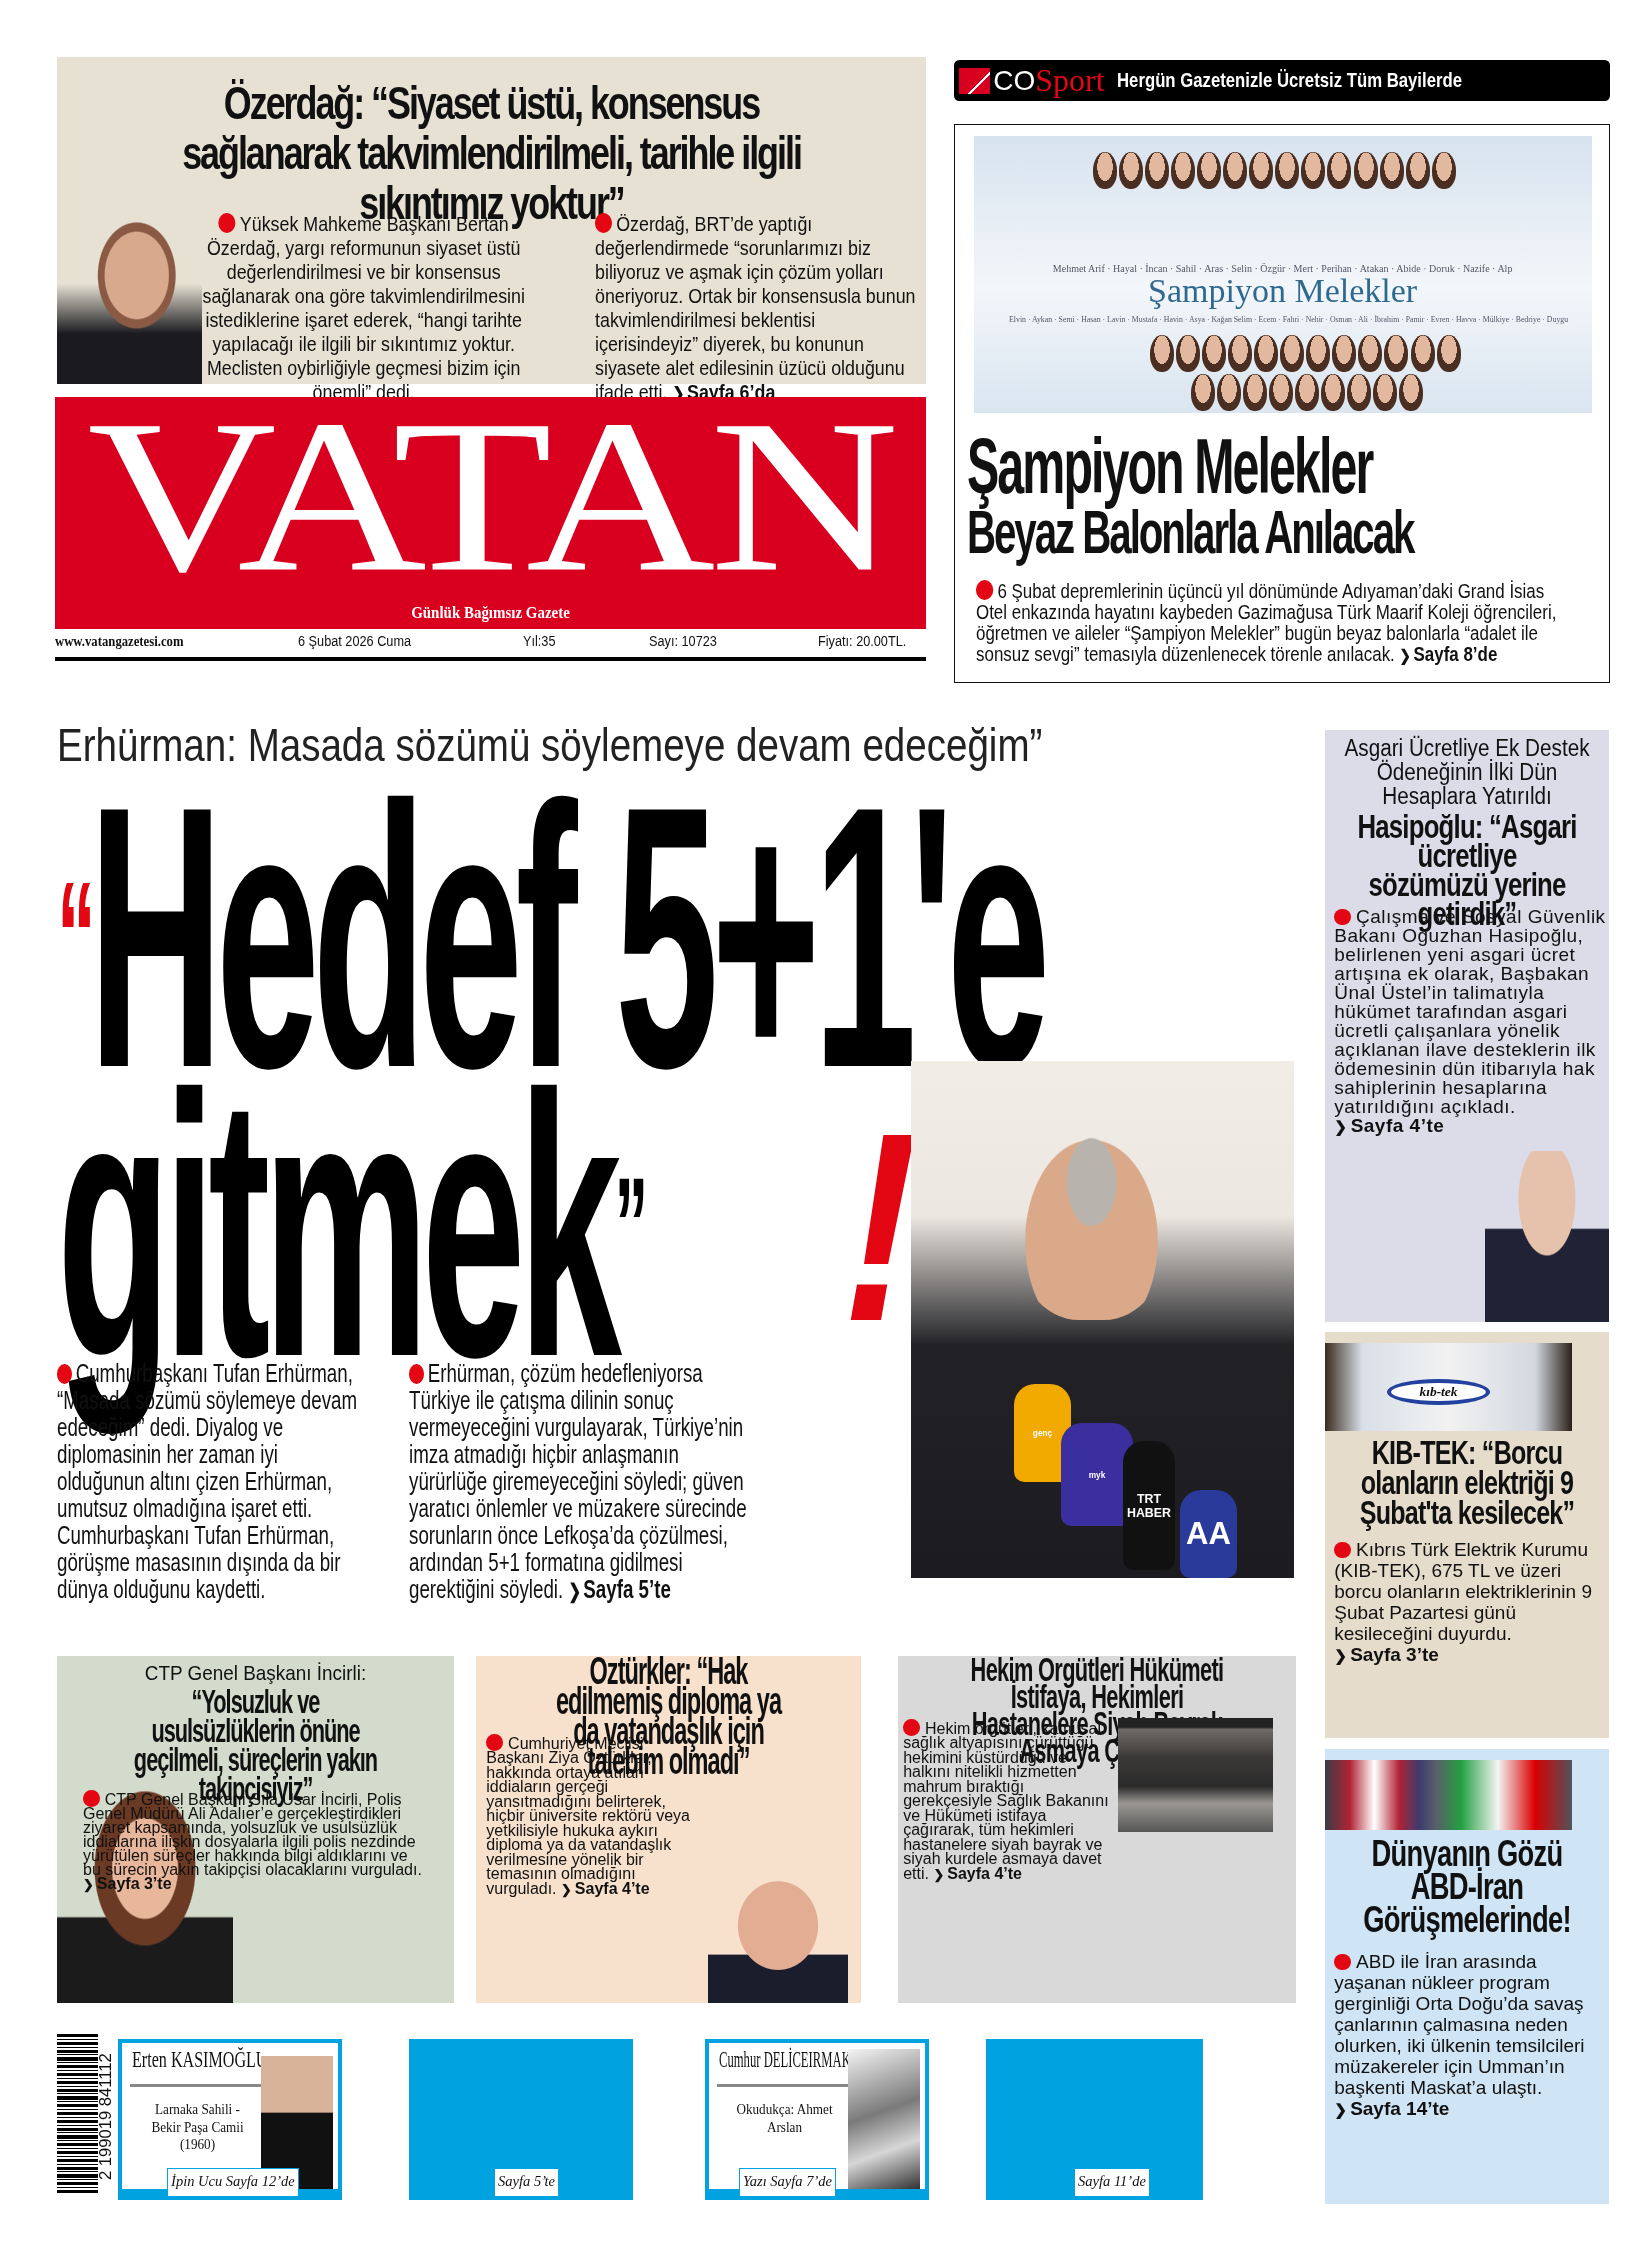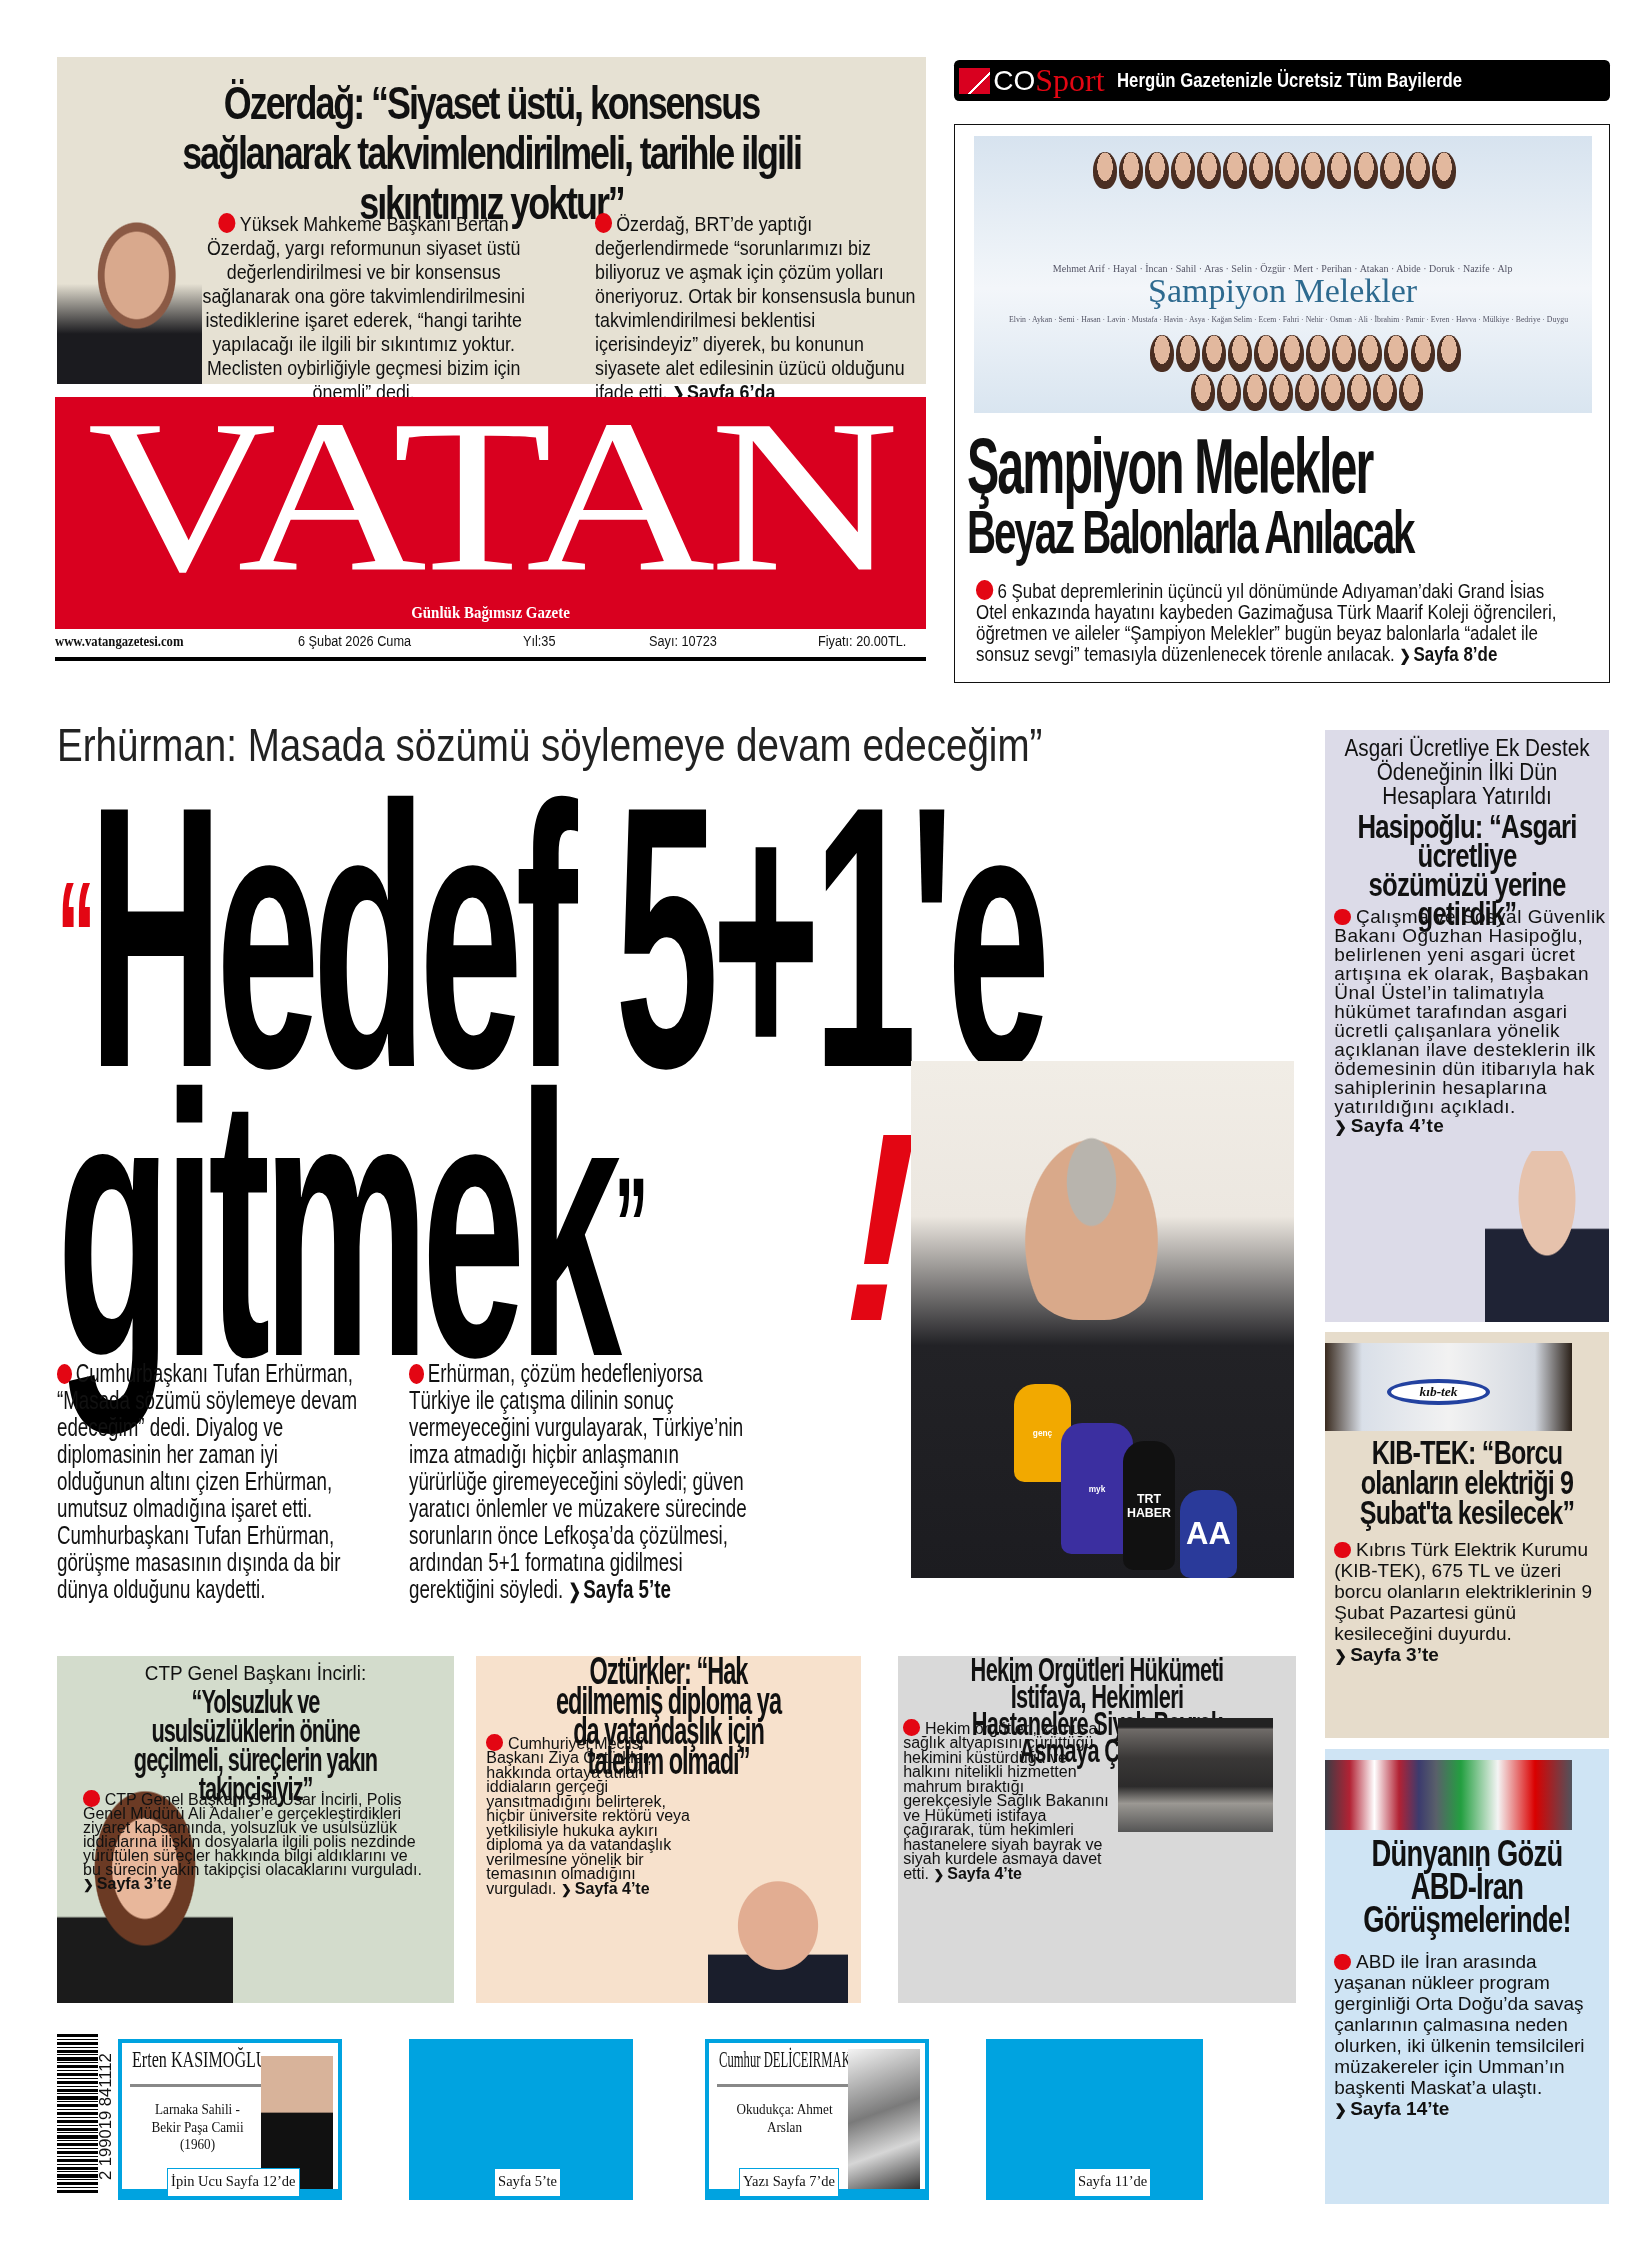--- a/index.html
+++ b/index.html
@@ -102,21 +102,21 @@
   
   #barcode { left: 57px; top: 2034px; width: 41px; height: 160px; background: repeating-linear-gradient(180deg, #000 0 3.1px, #fff 3.1px 4.7px, #000 4.7px 5.7px, #fff 5.7px 7.8px); }
   #barcode-num { left: 96px; top: 2034px; width: 21px; height: 166px; writing-mode: vertical-rl; transform: rotate(180deg); font-size: 16.6px; text-align: center; }
 
   
   .card { position: absolute; top: 2039px; width: 224px; height: 161px; background: #00a3e0; }
   .card .inner { position: absolute; left: 4.1px; top: 4.1px; right: 4.1px; bottom: 11.4px; background: #fff; }
   .card .name { position: absolute; left: 10.3px; top: 4.1px; font-family: "Liberation Serif", serif; font-size: 23px; white-space: nowrap; transform: scaleX(0.7); transform-origin: left top; }
   .card .rule { position: absolute; left: 8.3px; top: 41px; width: 135px; height: 2.6px; background: #888; }
   .card .topic { position: absolute; left: 15.5px; top: 57px; width: 119px; text-align: center; font-family: "Liberation Serif", serif; font-size: 15.5px; line-height: 17.6px; transform: scaleX(0.85); transform-origin: center top; }
-  .card .page { position: absolute; bottom: 3.1px; height: 28.5px; border: 1.6px solid #00a3e0; background: #fff; font-family: "Liberation Serif", serif; font-size: 14.5px; line-height: 25px; text-align: center; white-space: nowrap; padding: 0 3.1px; }
+  .card .page { position: absolute; bottom: 3.1px; height: 28.5px; border: 1.6px solid #00a3e0; background: #fff; font-family: "Liberation Serif", serif; font-size: 14.5px; line-height: 25px; text-align: center; white-space: nowrap; padding: 0 3.1px; font-style: italic; }
   .card .cphoto { position: absolute; right: 5.2px; top: 6.2px; width: 72px; height: 140px; }
 </style>
 </head>
 <body>
 
 <section id="ozerdag" class="abs">
   <h2 class="title">Özerdağ: “Siyaset üstü, konsensus sağlanarak takvimlendirilmeli, tarihle ilgili sıkıntımız yoktur”</h2>
   <div class="photo"></div>
   <p class="col col1 body-txt"><span class="dot"></span><span>Yüksek Mahkeme Başkanı Bertan Özerdağ, yargı reformunun siyaset üstü değerlendirilmesi ve bir konsensus sağlanarak ona göre takvimlendirilmesini istediklerine işaret ederek, “hangi tarihte yapılacağı ile ilgili bir sıkıntımız yoktur. Meclisten oybirliğiyle geçmesi bizim için önemli” dedi.</span></p>
   <p class="col col2 body-txt"><span class="dot"></span><span>Özerdağ, BRT’de yaptığı değerlendirmede “sorunlarımızı biz biliyoruz ve aşmak için çözüm yolları öneriyoruz. Ortak bir konsensusla bunun takvimlendirilmesi beklentisi içerisindeyiz” diyerek, bu konunun siyasete alet edilesinin üzücü olduğunu ifade etti.</span> <span class="sayfa">Sayfa 6’da</span></p>
@@ -195,21 +195,21 @@
 <div id="rule" class="abs"></div>
 
 <div id="kicker" class="abs">Erhürman: Masada sözümü söylemeye devam edeceğim”</div>
 <h1 id="headline1" class="abs"><span class="q">“</span><span>Hedef 5+1'e</span></h1>
 <h1 id="headline2" class="abs"><span>gitmek</span><span class="q">”</span></h1>
 <div id="excl" class="abs">!</div>
 
 <div id="mainphoto" class="photo">
   <div class="head"></div>
   <div class="mic" style="left:103px;top:323px;width:57px;height:98px;background:#f2a900;">genç</div>
-  <div class="mic" style="left:150px;top:362px;width:72px;height:131px;background:#3b2fa0;">myk</div>
+  <div class="mic" style="left:150px;top:362px;width:72px;height:103px;background:#3b2fa0;">myk</div>
   <div class="mic" style="left:212px;top:380px;width:52px;height:129px;background:#111;font-size:12.4px;text-align:center;">TRT HABER</div>
   <div class="mic" style="left:269px;top:429px;width:57px;height:88px;background:#2a3a9a;font-size:31px;">AA</div>
 </div>
 
 <p id="col-a" class="abs body-txt"><span class="dot"></span><span>Cumhurbaşkanı Tufan Erhürman, “Masada sözümü söylemeye devam edeceğim” dedi. Diyalog ve diplomasinin her zaman iyi olduğunun altını çizen Erhürman, umutsuz olmadığına işaret etti. Cumhurbaşkanı Tufan Erhürman, görüşme masasının dışında da bir dünya olduğunu kaydetti.</span></p>
 <p id="col-b" class="abs body-txt" style="width:466px;"><span class="dot"></span><span>Erhürman, çözüm hedefleniyorsa Türkiye ile çatışma dilinin sonuç vermeyeceğini vurgulayarak, Türkiye’nin imza atmadığı hiçbir anlaşmanın yürürlüğe giremeyeceğini söyledi; güven yaratıcı önlemler ve müzakere sürecinde sorunların önce Lefkoşa’da çözülmesi, ardından 5+1 formatına gidilmesi gerektiğini söyledi.</span> <span class="sayfa">Sayfa 5’te</span></p>
 
 <section id="asgari" class="abs">
   <div class="kick">Asgari Ücretliye Ek Destek Ödeneğinin İlki Dün Hesaplara Yatırıldı</div>
   <h2 class="title">Hasipoğlu: “Asgari ücretliye sözümüzü yerine getirdik”</h2>

